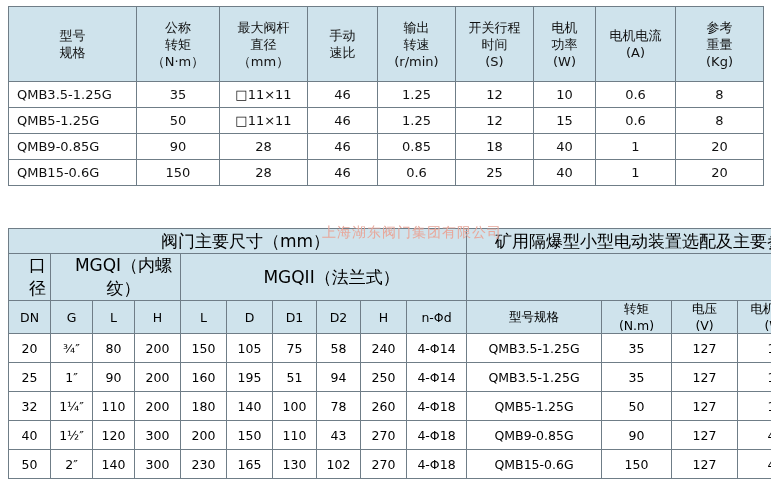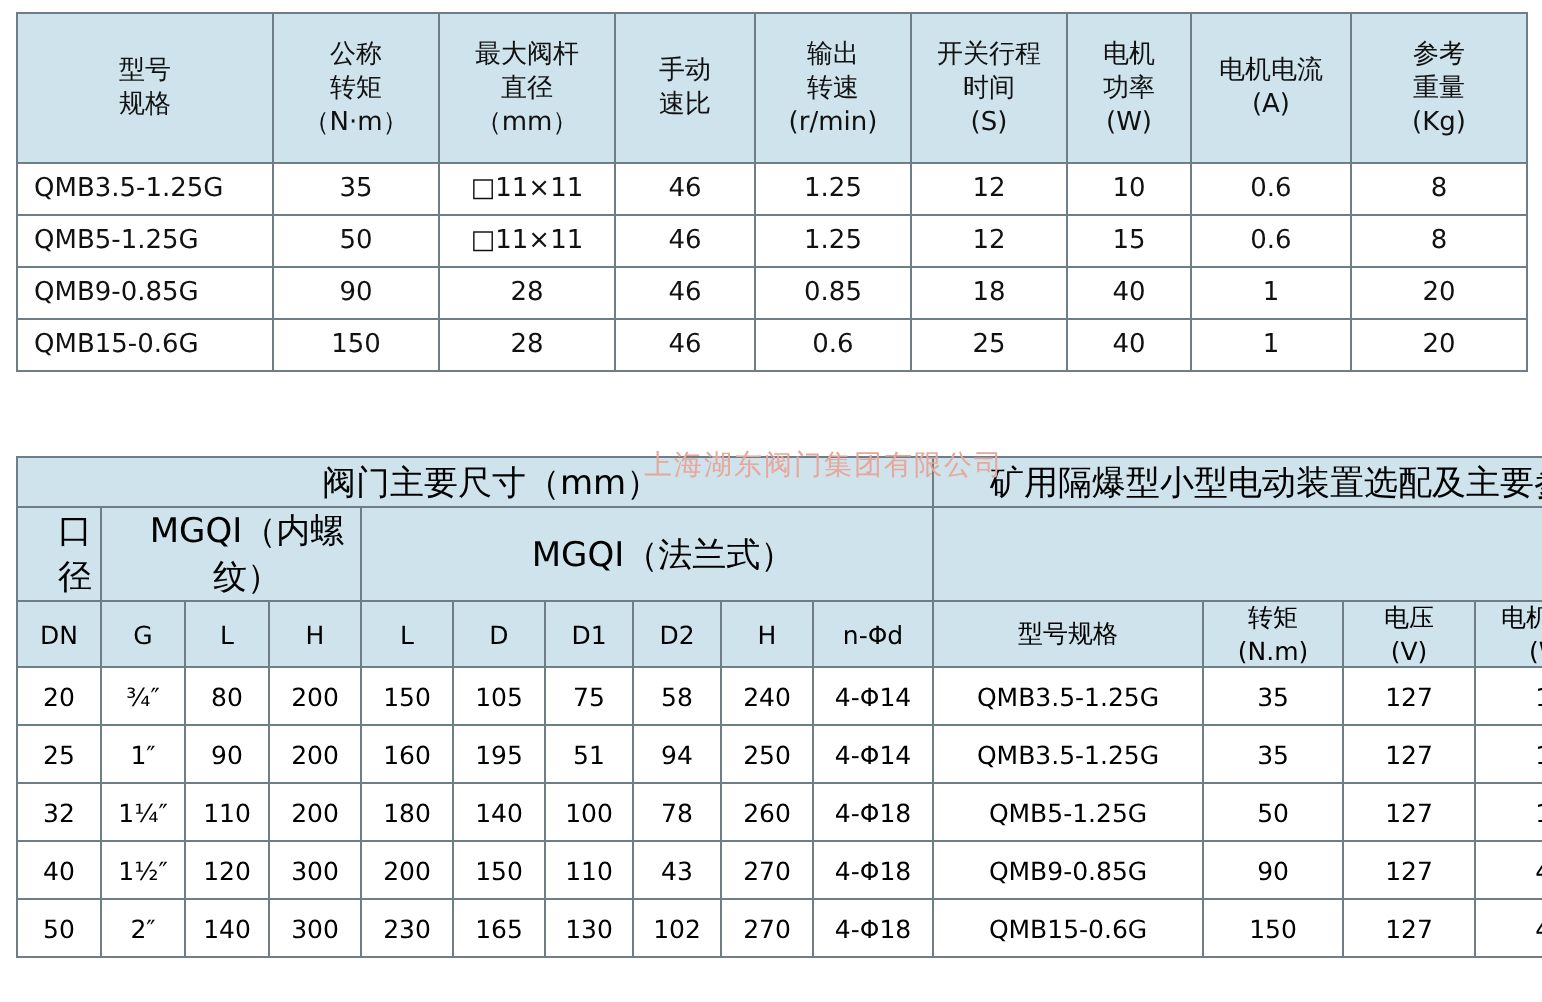--- a/index.html
+++ b/index.html
@@ -241,21 +241,21 @@
       <col style="width:76px">
     </colgroup>
     <thead>
       <tr>
         <td class="hd" colspan="10">阀门主要尺寸（mm）</td>
         <td class="hd" colspan="4">矿用隔爆型小型电动装置选配及主要参数</td>
       </tr>
       <tr>
         <td class="hd">口径</td>
         <td class="hd" colspan="3">MGQI（内螺纹）</td>
-        <td class="hd" colspan="6">MGQI（法兰式）</td>
+        <td class="hd" colspan="6">MGQII（法兰式）</td>
         <td class="hd" colspan="4" rowspan="1"></td>
       </tr>
       <tr>
         <td class="hd2">DN</td>
         <td class="hd2">G</td>
         <td class="hd2">L</td>
         <td class="hd2">H</td>
         <td class="hd2">L</td>
         <td class="hd2">D</td>
         <td class="hd2">D1</td>

